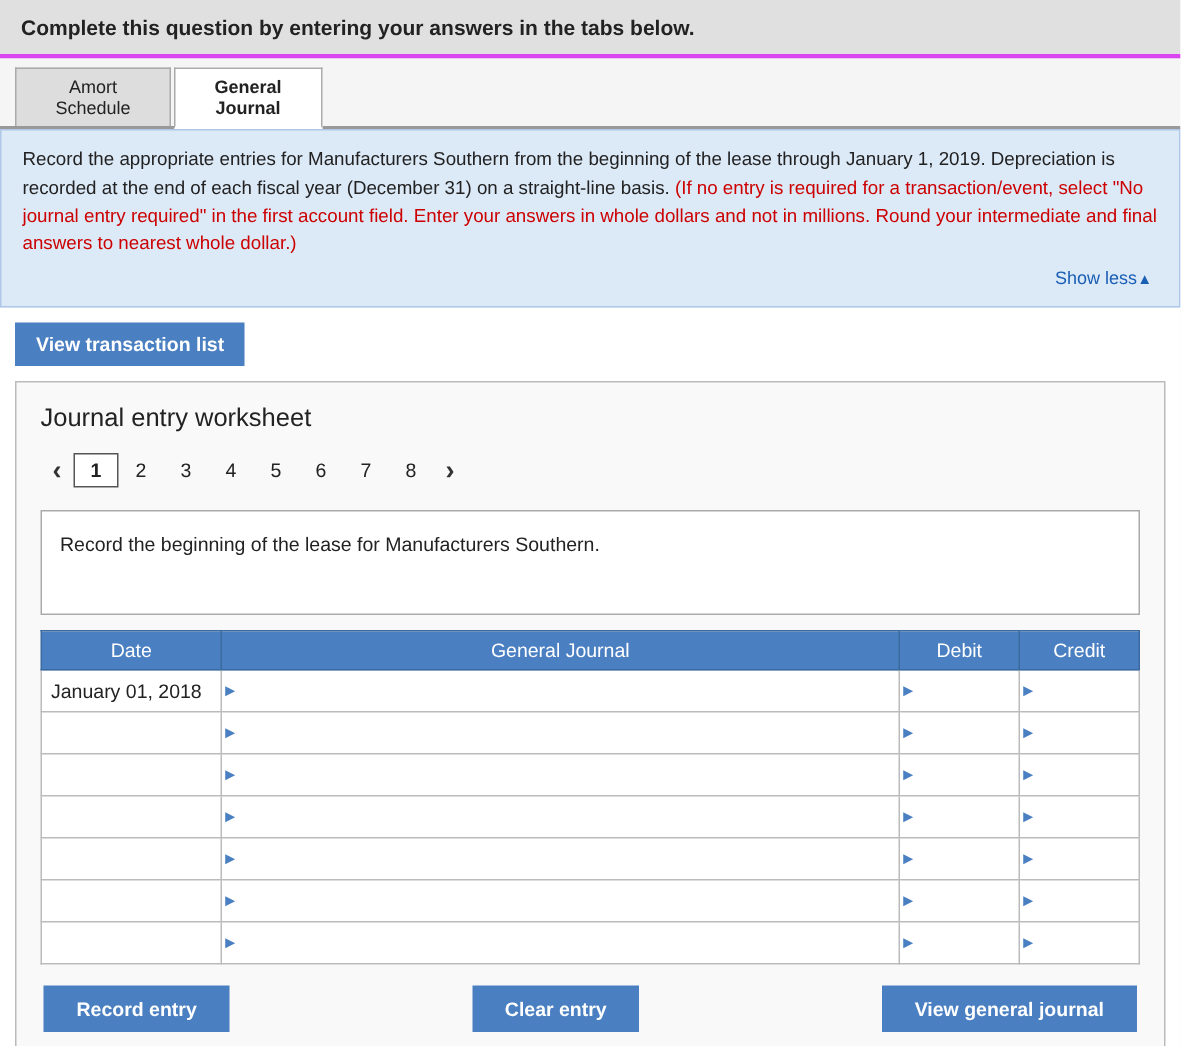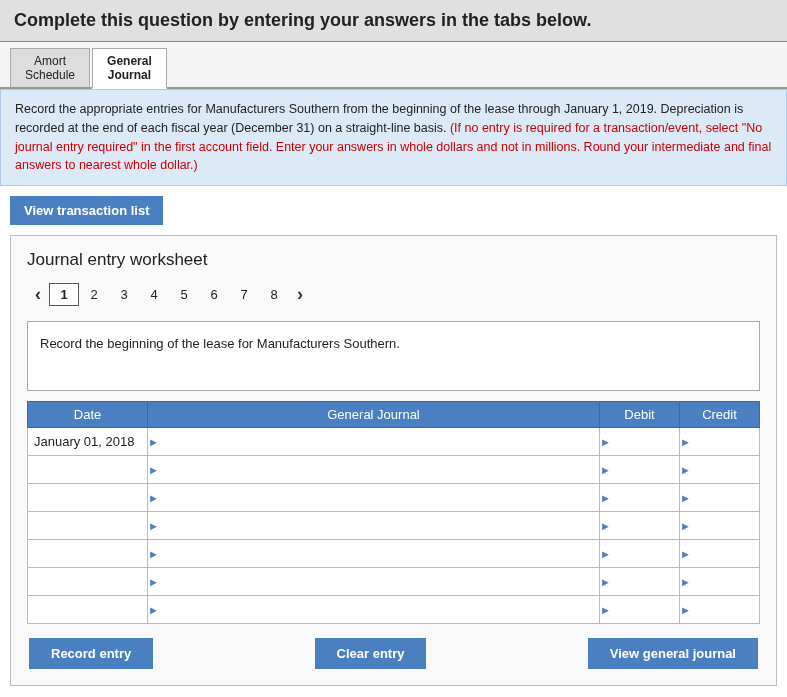--- a/index.html
+++ b/index.html
@@ -8,33 +8,33 @@
       font-size: 13px;
       background: #fff;
       width: 787px;
       min-height: 697px;
       color: #222;
     }
     .top-banner {
       background: #e0e0e0;
       padding: 10px 14px;
       font-weight: bold;
-      font-size: 18px;
-      border-bottom: 1px solid #d946ef;
+      font-size: 14px;
+      border-bottom: 3px solid #d946ef;
     }
     .tabs-row {
       display: flex;
       border-bottom: 2px solid #999;
       background: #f5f5f5;
       padding-top: 6px;
       padding-left: 10px;
       gap: 2px;
     }
     .tab {
-      padding: 5px 14px;
+      padding: 5px 26px;
       border: 1px solid #aaa;
       border-bottom: none;
       background: #ddd;
       cursor: pointer;
       font-size: 12px;
       text-align: center;
       min-width: 60px;
     }
     .tab.active {
       background: #fff;
@@ -223,20 +223,23 @@
     Amort<br>Schedule
   </div>
   <div class="tab active">
     General<br>Journal
   </div>
 </div>
 
 
 <div class="instructions-box">
   <span>Record the appropriate entries for Manufacturers Southern from the beginning of the lease through January 1, 2019. Depreciation is recorded at the end of each fiscal year (December 31) on a straight-line basis. </span><span class="red-text">(If no entry is required for a transaction/event, select "No journal entry required" in the first account field. Enter your answers in whole dollars and not in millions. Round your intermediate and final answers to nearest whole dollar.)</span>
+  <div class="show-less">
+    <span>Show less</span>
+  </div>
 </div>
 
 
 <button class="view-transaction-btn">
   <span>View transaction list</span>
 </button>
 
 
 <div class="worksheet-container">
   <div class="worksheet-title">Journal entry worksheet</div>

